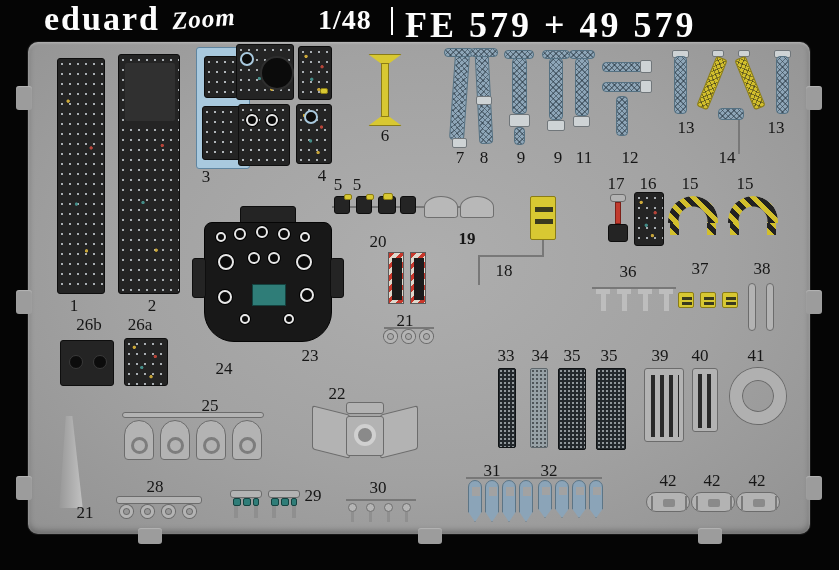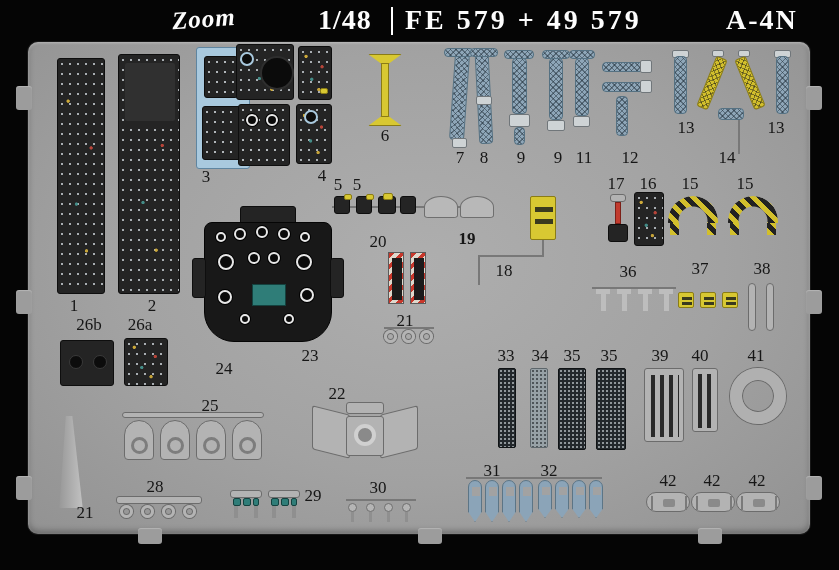--- a/index.html
+++ b/index.html
@@ -6,21 +6,21 @@
   html,body { background:#000; }
   body { width:839px; height:570px; overflow:hidden; }
   .page { position:relative; width:839px; height:570px; background:#050505; font-family:"Liberation Serif", serif; }
   .abs { position:absolute; }
   
   .htext { position:absolute; color:#fdfdfd; white-space:nowrap; }
   .brand { left:44px; top:0px; font-size:34px; font-weight:bold; letter-spacing:2px; }
   .zoomlogo { left:172px; top:5px; font-size:25px; font-style:italic; font-weight:bold; transform:rotate(-4deg); letter-spacing:1px; }
   .scale { left:318px; top:4px; font-size:28px; font-weight:bold; letter-spacing:1px; }
   .hsep { position:absolute; left:391px; top:7px; width:2px; height:28px; background:#fff; }
-  .code { left:405px; top:4px; font-size:28px; font-weight:bold; letter-spacing:3px; }
+  .code { left:405px; top:4px; font-size:36px; font-weight:bold; letter-spacing:3px; }
   .aircraft { left:726px; top:4px; font-size:28px; font-weight:bold; letter-spacing:2px; }
   
   .fret { position:absolute; left:28px; top:42px; width:782px; height:492px;
     background:radial-gradient(ellipse at 50% 45%, #aeaeae 0%, #a2a2a2 55%, #929292 100%);
     border-radius:10px;
     box-shadow:inset 0 1px 3px rgba(255,255,255,.4), inset 0 -3px 6px rgba(0,0,0,.3), 0 0 0 1px #181818; }
   .tab { position:absolute; background:#9c9c9c; border-radius:3px; box-shadow:inset 0 1px 1px rgba(255,255,255,.25); }
   .parts { position:absolute; inset:0; z-index:10; }
   .labels { position:absolute; inset:0; z-index:20; pointer-events:none; }
   .part-label { position:absolute; transform:translate(-50%,-50%); font-size:17px; color:#161616; white-space:nowrap; font-family:"Liberation Serif", serif; }
@@ -63,25 +63,25 @@
   .ftext { position:absolute; color:#f5f5f5; font-size:24px; white-space:nowrap; z-index:25; }
   .fleft { left:54px; top:540px; }
   .fright { right:53px; top:540px; }
 </style>
 </head>
 <body>
 
 <div class="page">
 
   <div class="abs" style="left:0;top:0;width:839px;height:42px;background:#050505">
+    <span class="htext brand">eduard</span>
     <span class="htext zoomlogo">Zoom</span>
     <span class="htext scale">1/48</span>
     <span class="hsep"></span>
     <span class="htext code">FE 579 + 49 579</span>
-    <span class="htext aircraft">A-4N</span>
   </div>
 
   <div class="fret"></div>
   <div class="tab" style="left:16px;top:86px;width:16px;height:24px"></div>
   <div class="tab" style="left:16px;top:290px;width:16px;height:24px"></div>
   <div class="tab" style="left:16px;top:476px;width:16px;height:24px"></div>
   <div class="tab" style="left:806px;top:86px;width:16px;height:24px"></div>
   <div class="tab" style="left:806px;top:290px;width:16px;height:24px"></div>
   <div class="tab" style="left:806px;top:476px;width:16px;height:24px"></div>
   <div class="tab" style="left:138px;top:528px;width:24px;height:16px"></div>

